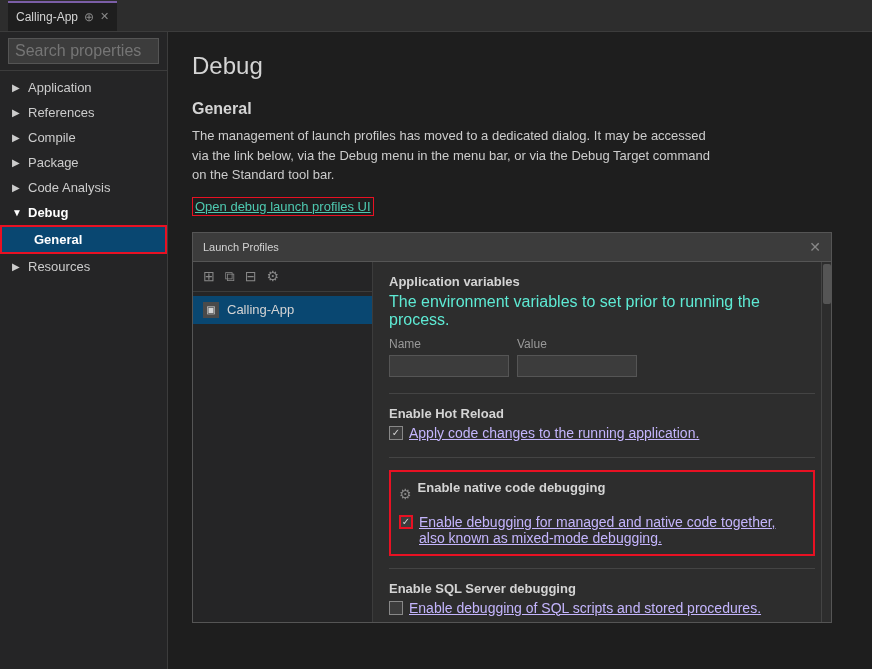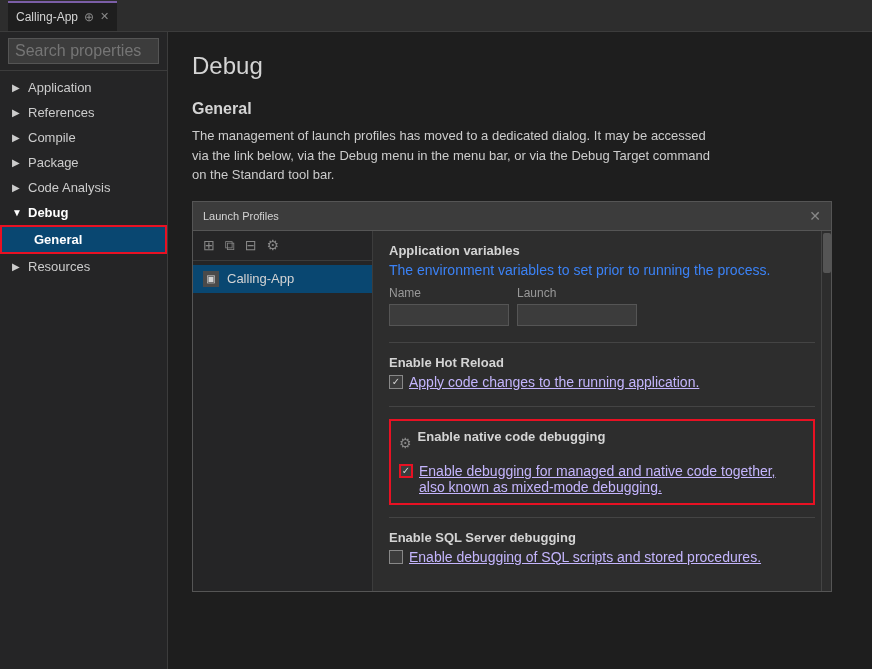--- a/index.html
+++ b/index.html
@@ -250,22 +250,22 @@
     }
 
     .setting-label {
       font-weight: 600;
       color: #d4d4d4;
       margin-bottom: 4px;
       font-size: 13px;
     }
 
     .setting-desc {
-      color: #3b82f6;
-      font-size: 14px;
+      color: #5eead4;
+      font-size: 16px;
       margin-bottom: 8px;
     }
 
     .env-table-header {
       display: flex;
       gap: 8px;
       margin-bottom: 4px;
       color: #999;
       font-size: 12px;
     }
@@ -424,20 +424,21 @@
 
     </div>
   </div>
 
   <div class="content">
     <h1 class="page-title">Debug</h1>
 
     <div>
       <h2 class="section-title">General</h2>
       <p class="description-text">The management of launch profiles has moved to a dedicated dialog. It may be accessed via the link below, via the Debug menu in the menu bar, or via the Debug Target command on the Standard tool bar.</p>
+      <a class="link">Open debug launch profiles UI</a>
     </div>
 
     <div class="dialog">
       <div class="dialog-title-bar">
         <span class="dialog-title">Launch Profiles</span>
         <span class="dialog-close">✕</span>
       </div>
       <div class="dialog-body">
 
         <div class="dialog-sidebar">
@@ -455,21 +456,21 @@
           </div>
         </div>
 
         <div class="dialog-content" style="position:relative;">
 
           <div class="setting-section">
             <div class="setting-label">Application variables</div>
             <div class="setting-desc">The environment variables to set prior to running the process.</div>
             <div class="env-table-header">
               <span class="env-col-name">Name</span>
-              <span class="env-col-value">Launch</span>
+              <span class="env-col-value">Value</span>
             </div>
             <div class="env-input-row">
               <div class="env-input"></div>
               <div class="env-input"></div>
             </div>
           </div>
 
           <hr class="divider">
 
           <div class="setting-section">

